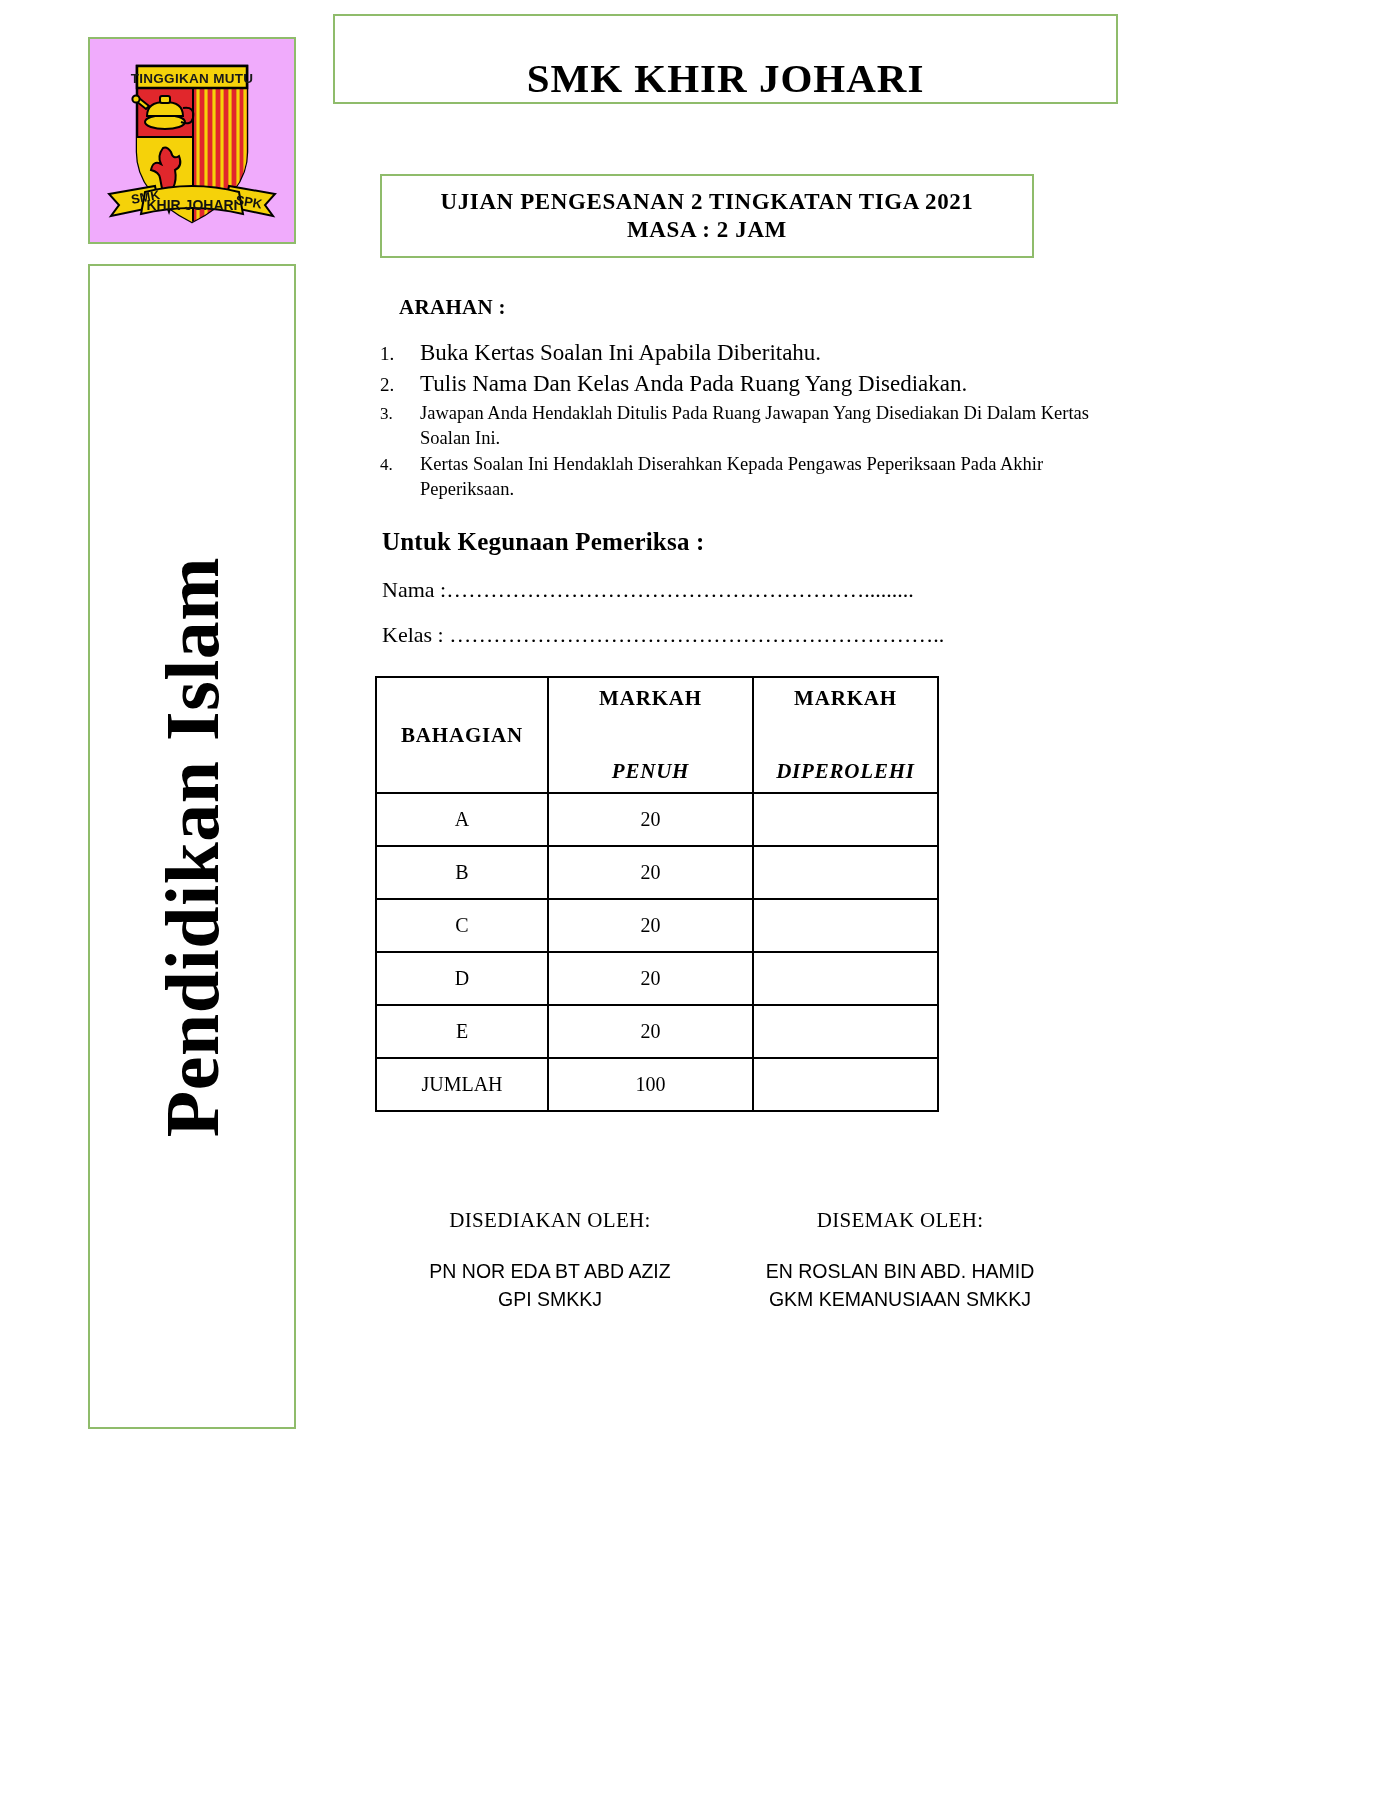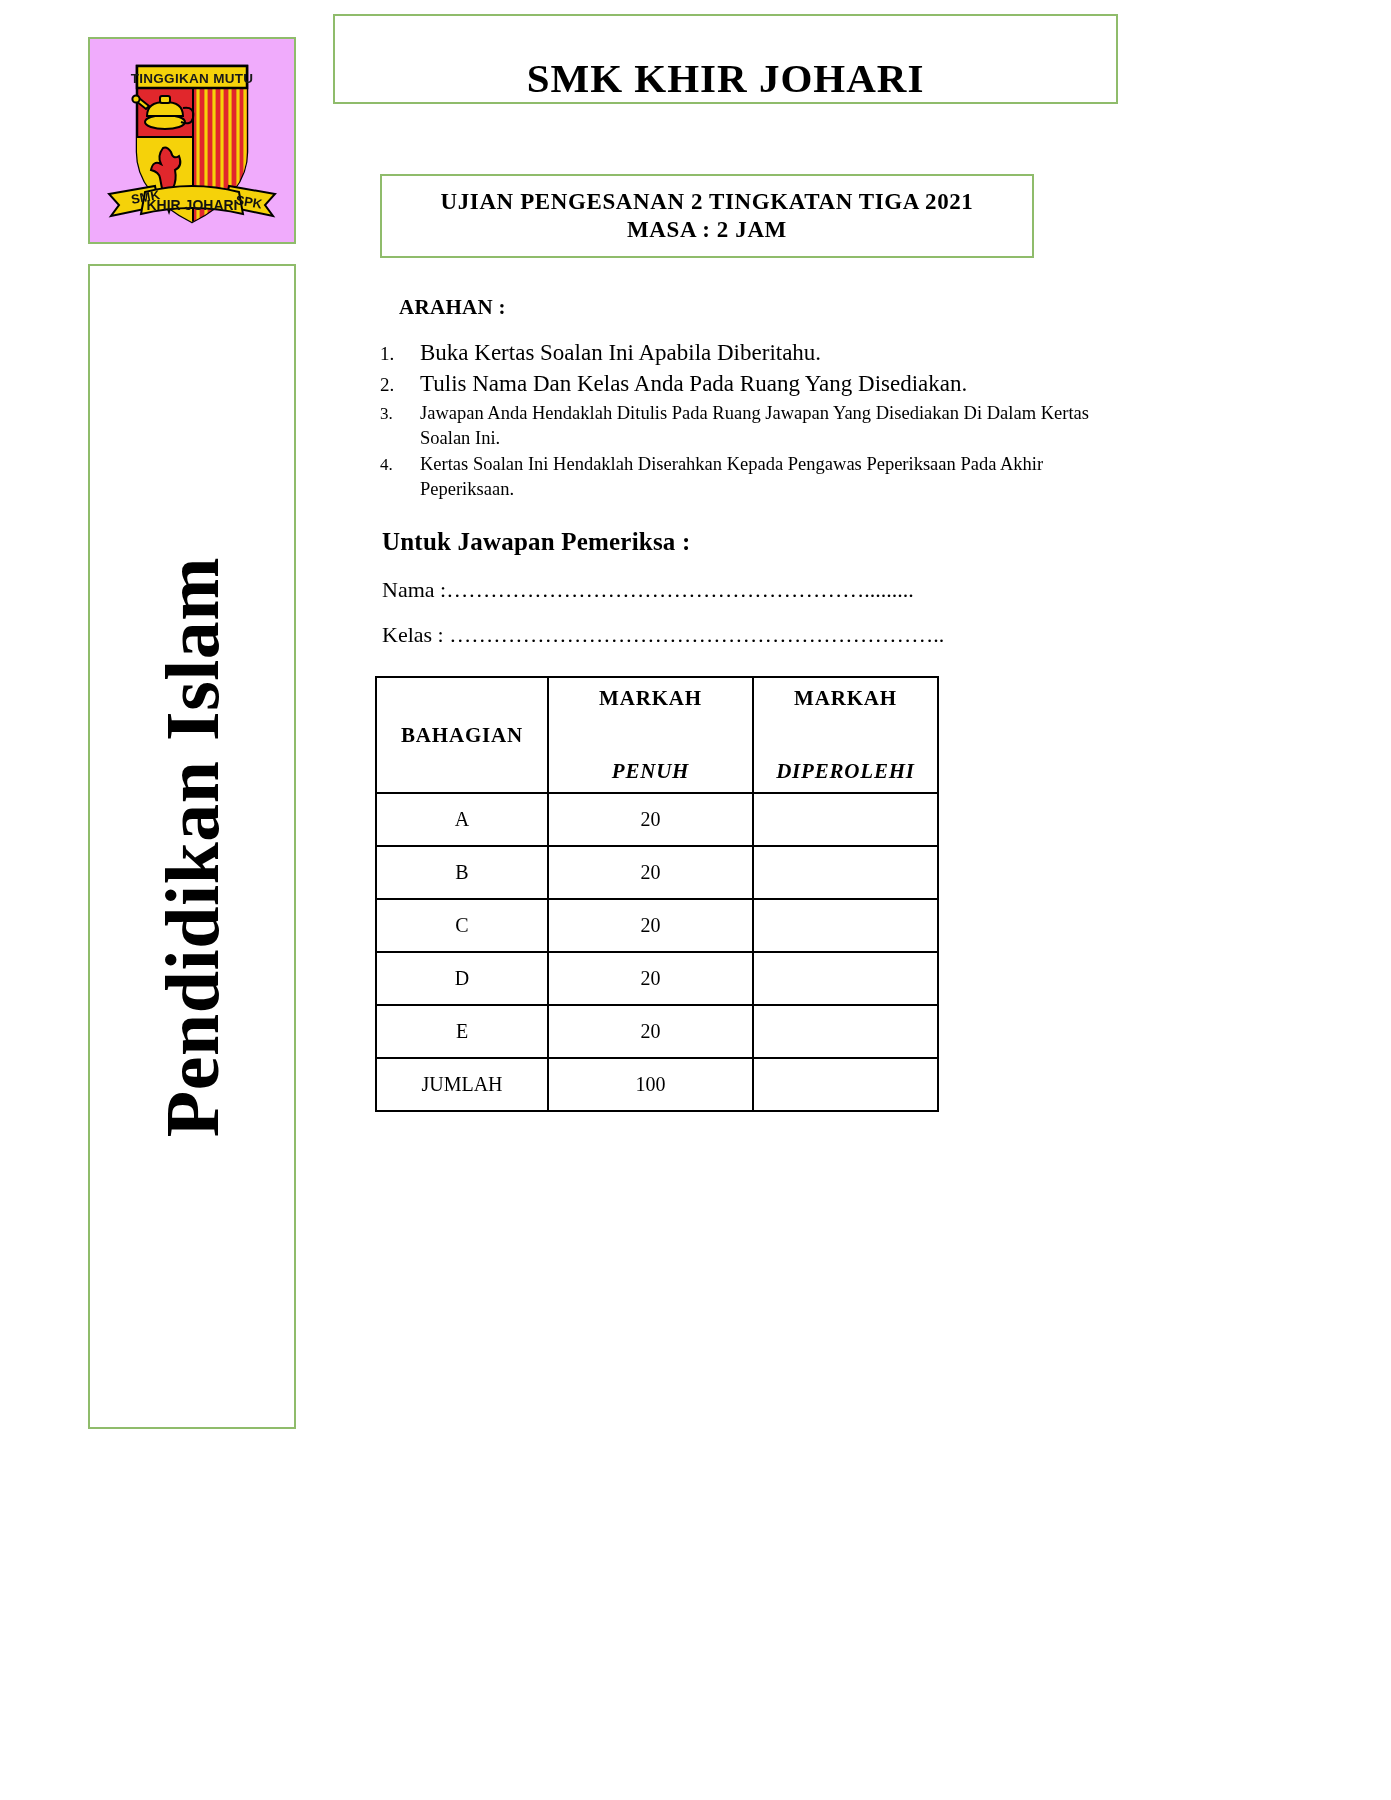--- a/index.html
+++ b/index.html
@@ -258,21 +258,21 @@
   <div class="ar-item ar-small">
     <span class="ar-num">3.</span>
     <span class="ar-txt">Jawapan Anda Hendaklah Ditulis Pada Ruang Jawapan Yang Disediakan Di Dalam Kertas Soalan Ini.</span>
   </div>
   <div class="ar-item ar-small">
     <span class="ar-num">4.</span>
     <span class="ar-txt">Kertas Soalan Ini Hendaklah Diserahkan Kepada Pengawas Peperiksaan Pada Akhir Peperiksaan.</span>
   </div>
 </div>
 
-<div id="pemeriksa-label">Untuk Jawapan Pemeriksa  :</div>
+<div id="pemeriksa-label">Untuk Kegunaan Pemeriksa  :</div>
 
 <div class="fillline" id="nama-line">
   <span class="fill-label">Nama   :</span><span class="fill-dots">………………………………………………….........</span>
 </div>
 
 <div class="fillline" id="kelas-line">
   <span class="fill-label">Kelas  :</span><span class="fill-dots">  …………………………………………………………..</span>
 </div>
 
 <table id="marks-table">
@@ -319,13 +319,27 @@
     </tr>
     <tr>
       <td>JUMLAH</td>
       <td>100</td>
       <td></td>
     </tr>
   </tbody>
 </table>
 
 <div id="footer">
+  <div id="footer-row1">
+    <div class="f-cell">DISEDIAKAN OLEH:</div>
+    <div class="f-cell">DISEMAK OLEH:</div>
+  </div>
+  <div id="footer-names">
+    <div class="f-cell">
+      <span class="n1">PN NOR EDA BT ABD AZIZ</span>
+      <span class="n2">GPI SMKKJ</span>
+    </div>
+    <div class="f-cell">
+      <span class="n1">EN ROSLAN BIN ABD. HAMID</span>
+      <span class="n2">GKM KEMANUSIAAN SMKKJ</span>
+    </div>
+  </div>
 </div>
 
 </body></html>

